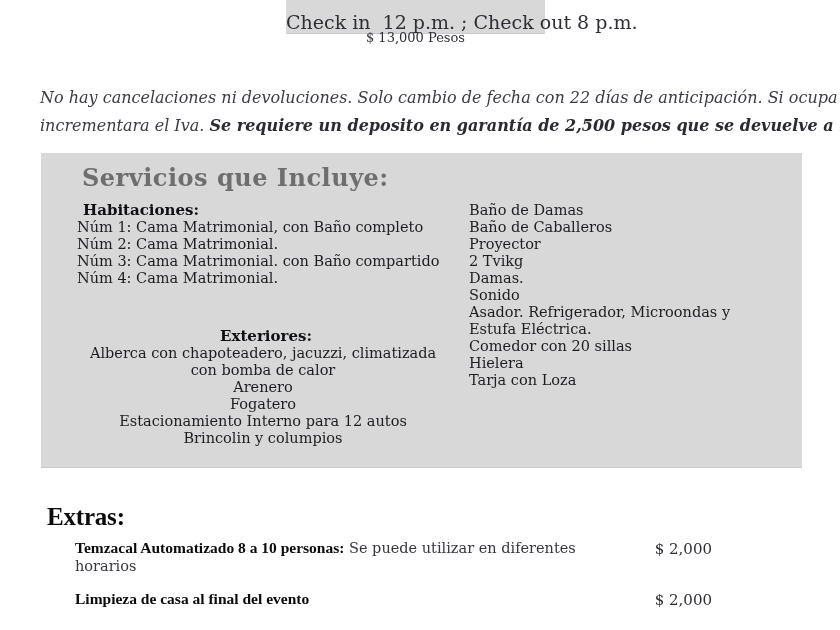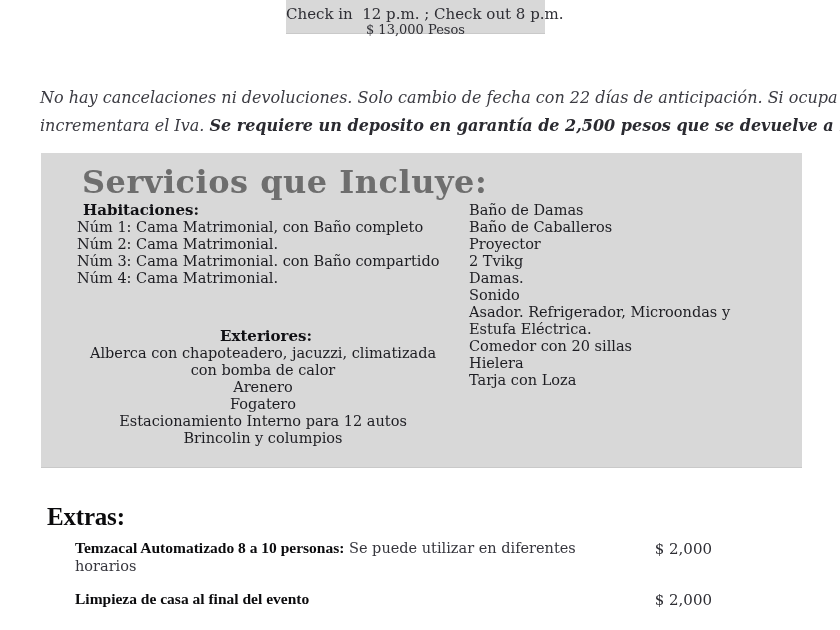--- a/index.html
+++ b/index.html
@@ -13,41 +13,41 @@
   .gray-box {
     background: var(--box-bg, #d8d8d8);
     box-shadow: 0 1px 0 #c9c9c9;
   }
   
   #checkin-box {
     position: absolute; left: 286px; top: 0; width: 259px; height: 33px;
     text-align: center; color: #2e2e34;
   }
   .checkin-line1 {
-    font-size: 15px; line-height: 16px; padding-top: 6px;
+    font-size: 19px; line-height: 16px; padding-top: 14px;
     white-space: pre; font-weight: 500;
   }
   .checkin-line2 { font-size: 13px; line-height: 15px; }
 
   
   #policy {
     position: absolute; left: 40px; top: 84px; width: 760px;
     text-align: center; font-style: italic;
     font-size: 16px; line-height: 28px; color: #3b3b42;
   }
   .policy-line { white-space: nowrap; }
   .policy-bold { font-weight: bold; color: #2a2a30; }
 
   
   #services-box {
     position: absolute; left: 41px; top: 153px; width: 761px; height: 314px;
   }
   #services-title {
     position: absolute; left: 41px; top: 10px;
-    font-size: 32px; font-weight: bold; letter-spacing: 0.5px;
+    font-size: 24px; font-weight: bold; letter-spacing: 0.5px;
     color: var(--services-title, #6e6e6e);
   }
   .svc-col {
     position: absolute; top: 49px;
     font-size: 14.5px; line-height: 17px;
     color: var(--text-body, #1d1d22);
   }
   #col-left  { left: 36px;  width: 372px; }
   #col-right { left: 428px; width: 298px; }
   .group-header {

